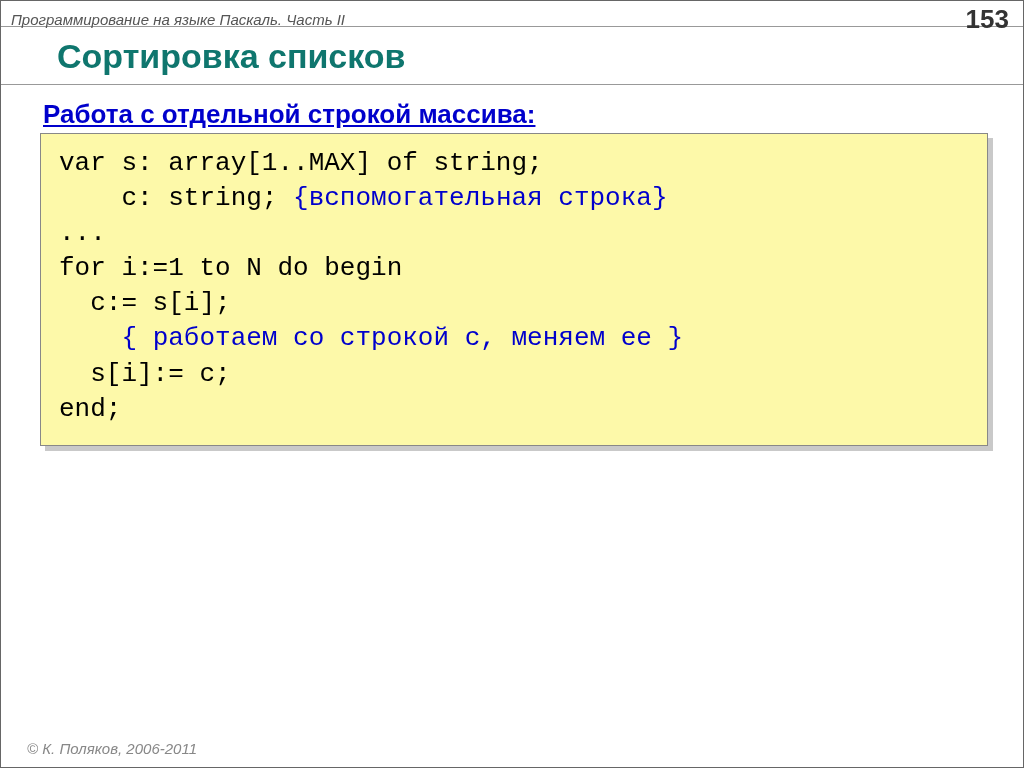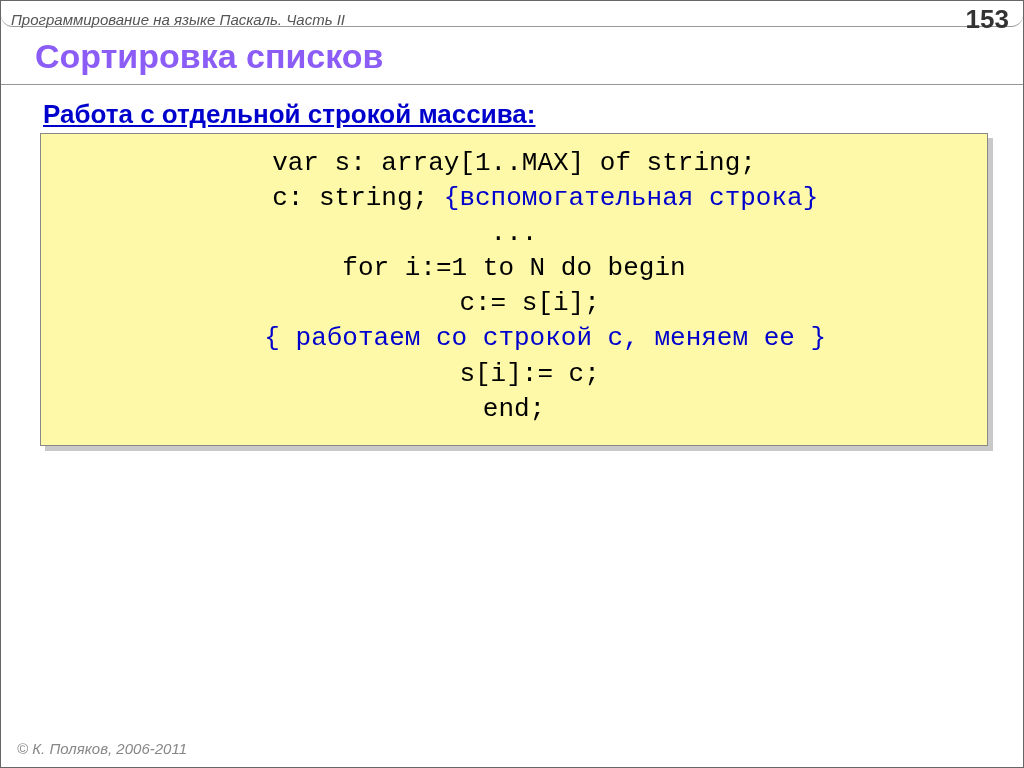--- a/index.html
+++ b/index.html
@@ -1,44 +1,44 @@
 <!DOCTYPE html>
 <html><head>
 <meta charset="utf-8">
 <style>
   * { margin: 0; padding: 0; box-sizing: border-box; }
   html, body { width: 1024px; height: 768px; background: #fff; font-family: Arial, Helvetica, sans-serif; }
   .page { position: relative; width: 1024px; height: 768px; border: 1px solid #666; }
 
-  .topbar { display: flex; align-items: center; justify-content: space-between; height: 26px; padding: 12px 14px 0 10px; border-bottom: 1px solid #999; border-radius: 12px; }
+  .topbar { display: flex; align-items: center; justify-content: space-between; height: 26px; padding: 12px 14px 0 10px; border-bottom: 1px solid #999; }
   .topbar .doc-title { font-size: 15px; color: #555; font-style: italic; }
   .topbar .page-num { font-size: 26px; color: #333; font-weight: bold; }
 
   .heading { padding: 10px 0 8px 34px; border-bottom: 1px solid #999; }
-  .heading h1 { font-size: 34px; font-weight: bold; color: #8b5cf6; }
+  .heading h1 { font-size: 34px; font-weight: bold; color: #0f766e; margin-left: 22px; }
 
   .subheading { padding: 14px 0 8px 42px; }
   .subheading h2 { font-size: 26px; font-weight: bold; color: #0000cc; text-decoration: underline; }
 
-  .codebox-wrap { padding: 0 30px 0 44px; text-align: center; }
+  .codebox-wrap { padding: 0 30px 0 44px; }
   .shadow { background: #c9c9c9; padding: 0; }
   .codebox {
     background: #fdf9a9;
     border: 1.5px solid #888;
     padding: 12px 18px 18px 18px;
     font-family: "Courier New", Courier, monospace;
     font-size: 26px;
     line-height: 1.35;
     color: #000;
     white-space: pre;
     transform: translate(-5px, -5px);
   }
   .comment { color: #0000cc; }
 
-  .footer { position: absolute; left: 16px; bottom: 10px; color: #888; font-style: italic; font-size: 15px; }
+  .footer { position: absolute; left: 26px; bottom: 10px; color: #888; font-style: italic; font-size: 15px; }
   .footer .copy { font-family: Arial, sans-serif; }
 </style>
 </head>
 <body>
 
 <div class="page">
 
   <div class="topbar">
     <div class="doc-title">Программирование на языке Паскаль. Часть II</div>
     <div class="page-num">153</div>

